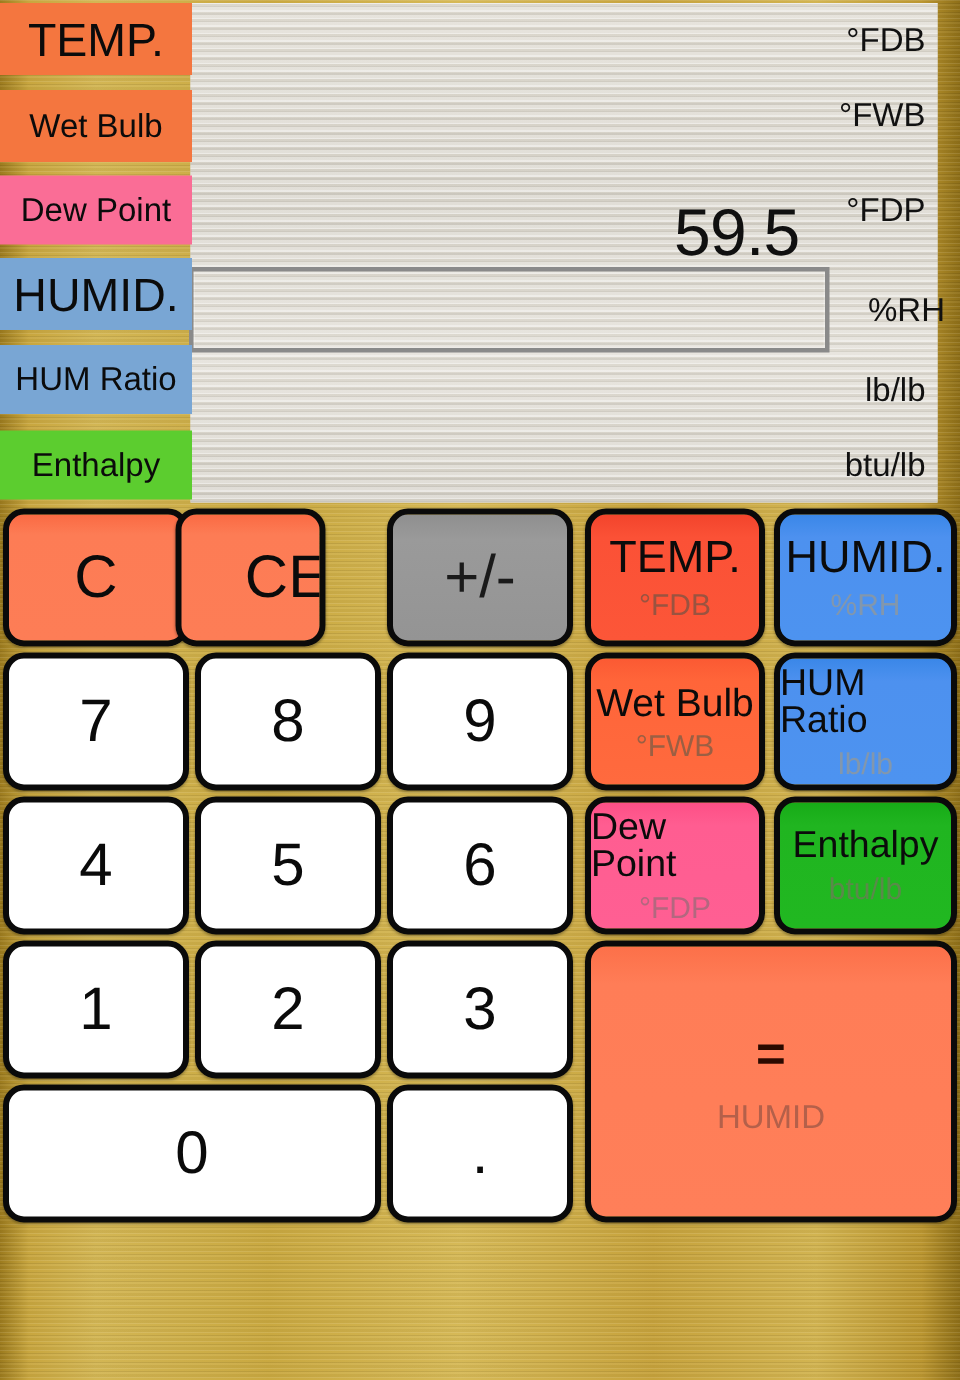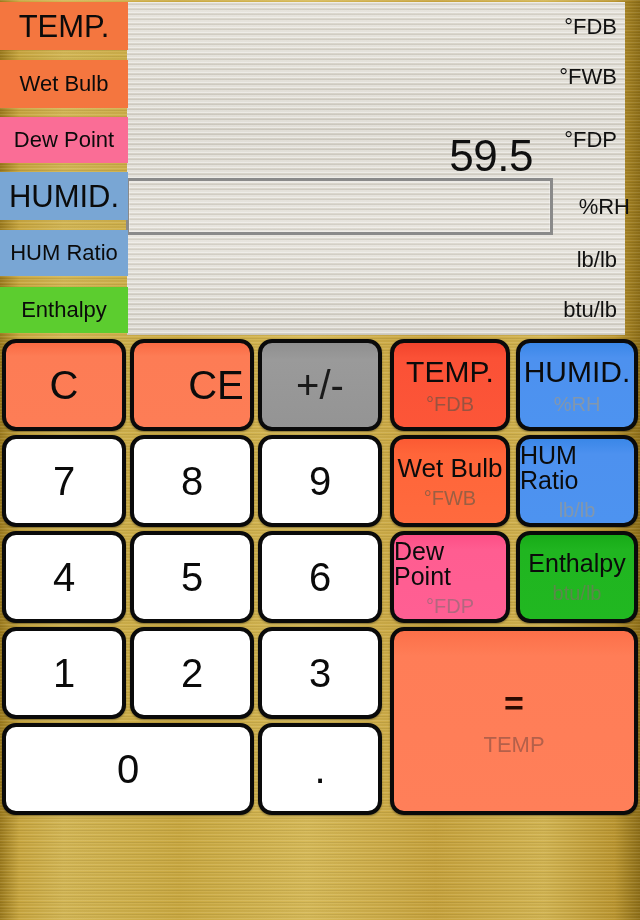--- a/index.html
+++ b/index.html
@@ -285,21 +285,21 @@
       </div>
       <div class="label-strip" style="top: 287px; height: 46px; background: rgb(92, 205, 47);">
         <span class="strip-text" style="font-size: 22px;">Enthalpy</span>
       </div>
     </div>
 
   <div id="keypad">
       <div class="key orange" style="left: 2px; width: 124px; top: 2px; height: 92px;">
         <span class="key-main">C</span>
       </div>
-      <div class="key orange" style="left: 130px; width: 124px; top: 2px; height: 92px; padding-left: 48px;">
+      <div class="key orange" style="left: 117px; width: 100px; top: 2px; height: 92px; padding-left: 48px;">
         <span class="key-main">CE</span>
       </div>
       <div class="key grey" style="left: 258px; width: 124px; top: 2px; height: 92px;">
         <span class="key-main">+/-</span>
       </div>
       <div class="key red" style="left: 390px; width: 120px; top: 2px; height: 92px;">
         <span class="key-main">TEMP.</span>
         <span class="key-sub">°FDB</span>
       </div>
       <div class="key blue" style="left: 516px; width: 122px; top: 2px; height: 92px;">
@@ -350,17 +350,17 @@
         <span class="key-main">3</span>
       </div>
       <div class="key num" style="left: 2px; width: 252px; top: 386px; height: 92px;">
         <span class="key-main">0</span>
       </div>
       <div class="key num" style="left: 258px; width: 124px; top: 386px; height: 92px;">
         <span class="key-main">.</span>
       </div>
       <div class="key enter" style="left: 390px; width: 248px; top: 290px; height: 188px;">
         <span class="key-main">=</span>
-        <span class="key-sub">TEMP</span>
+        <span class="key-sub">HUMID</span>
       </div>
     </div>
 
 </div>
 
 </body></html>

